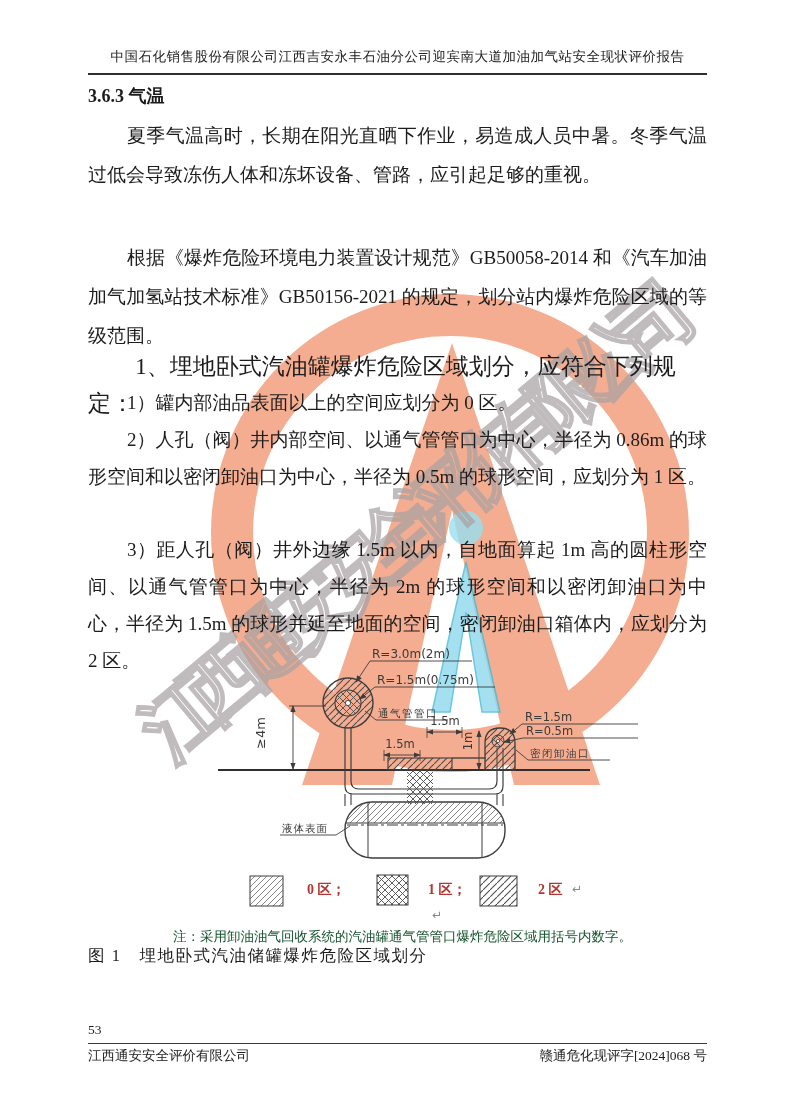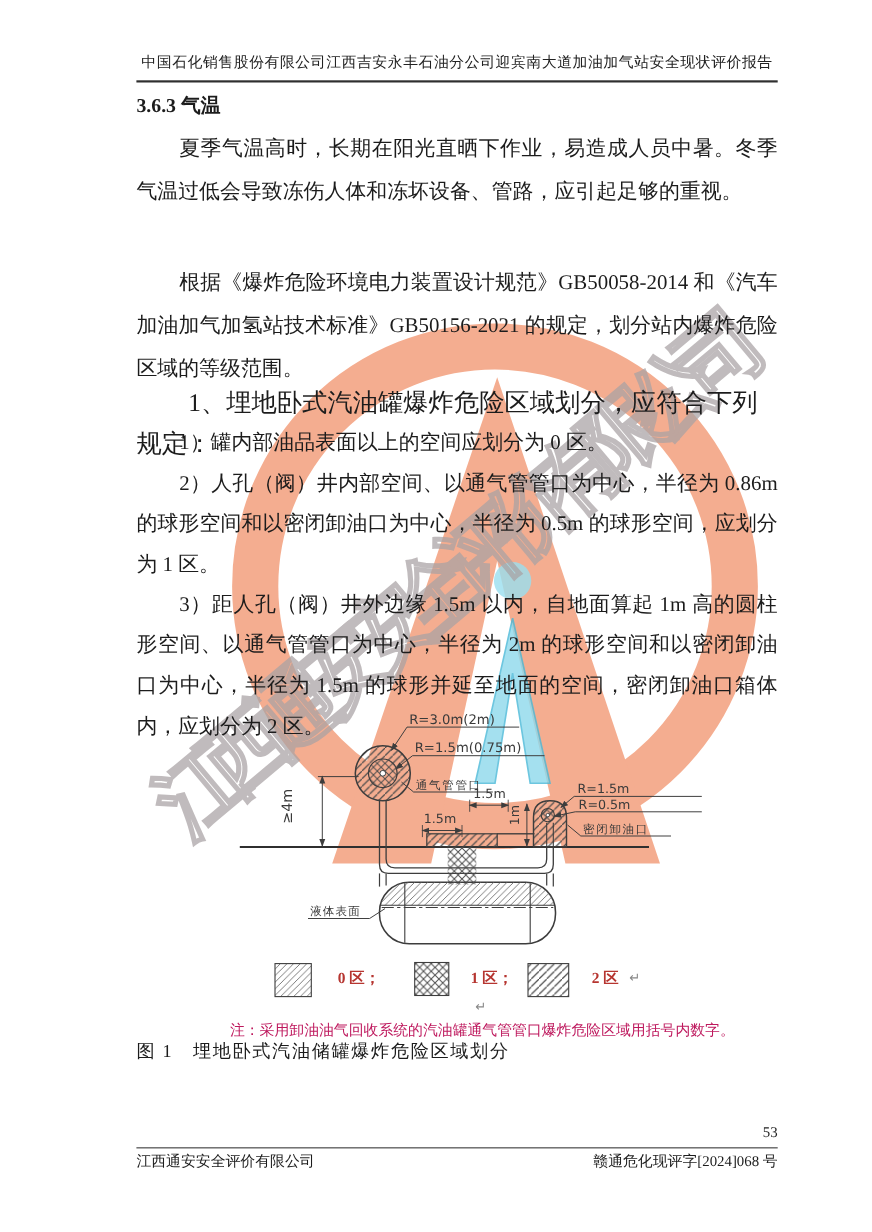--- a/index.html
+++ b/index.html
@@ -14,37 +14,37 @@
   .wm-logo{position:absolute;left:180px;top:285px;opacity:.92;}
   .wm-cyan{position:absolute;left:418px;top:500px;opacity:.8;}
   .wm-text{
     position:absolute;left:70px;top:462px;width:712px;
     transform:rotate(-40deg);transform-origin:center;
     font-size:78px;font-weight:bold;letter-spacing:-22px;white-space:nowrap;
     color:transparent;-webkit-text-stroke:2.2px #a9a2a4;opacity:.72;
   }
   
   .layer{position:absolute;inset:0;z-index:1;}
-  .abs{position:absolute;left:88px;right:86px;margin-left:36px;}
+  .abs{position:absolute;left:88px;right:86px;}
   .hdr{top:48px;text-align:center;font-size:13.5px;letter-spacing:.5px;color:#222;}
   .hdr-line{top:73px;border-top:2px solid #2f2f2f;height:0;}
   .h1{font-weight:bold;}
   .h363{top:84px;font-size:18px;}
   .p363{top:116px;font-size:19px;line-height:39px;text-align:justify;}
   .h37{top:199px;font-size:20px;letter-spacing:2px;}
   .p37{top:238px;font-size:19px;line-height:39px;text-align:justify;}
   .it1{top:348px;font-size:23px;line-height:37px;}
   .it11{top:384px;font-size:19px;line-height:37px;}
   .it12{top:421px;font-size:19px;line-height:37px;text-align:justify;}
   .it13{top:531px;font-size:19px;line-height:37px;text-align:justify;}
   .indent{text-indent:2.05em;}
-  .fig-note{top:928px;left:173px;right:60px;font-size:13.5px;color:#be185d;}
+  .fig-note{top:928px;left:173px;right:60px;font-size:13.5px;color:#14532d;}
   .fig-cap{top:945px;font-size:16.5px;letter-spacing:1.5px;}
   .it2{top:982px;font-size:19px;line-height:37px;}
-  .pageno{top:1022px;text-align:right;font-size:13.5px;}
+  .pageno{top:1022px;text-align:left;font-size:13.5px;}
   .ftr-line{top:1043px;border-top:1.5px solid #3a3a3a;height:0;}
   .ftr{top:1047px;font-size:13.5px;}
   .ftr .fl{float:left;}
   .ftr .fr{float:right;}
   .diagram{position:absolute;left:210px;top:645px;z-index:1;}
   .dg-txt{font-family:"DejaVu Sans","Liberation Sans",sans-serif;fill:#3a3a3a;}
   .zone-lbl{font-family:"Liberation Serif",serif;font-weight:bold;fill:#b63530;}
   .ret{fill:#8a8a8a;font-family:"DejaVu Sans",sans-serif;}
 </style>
 </head>

